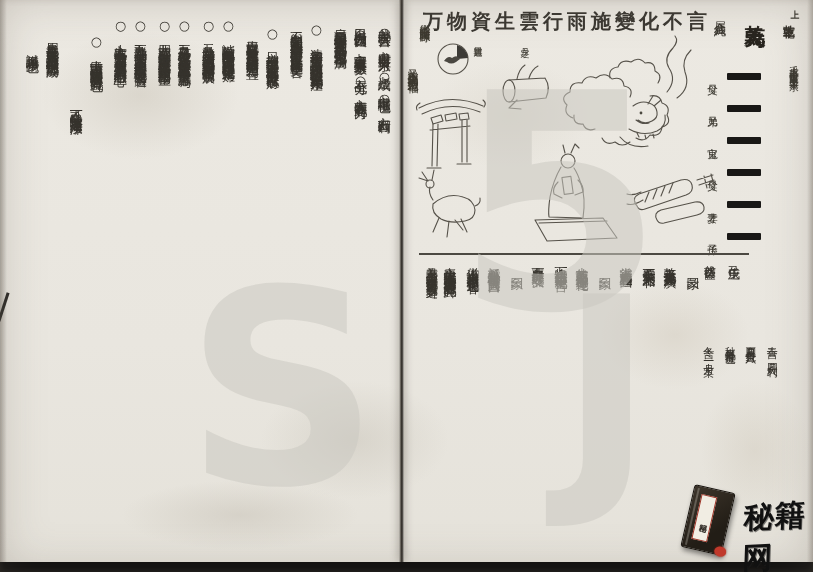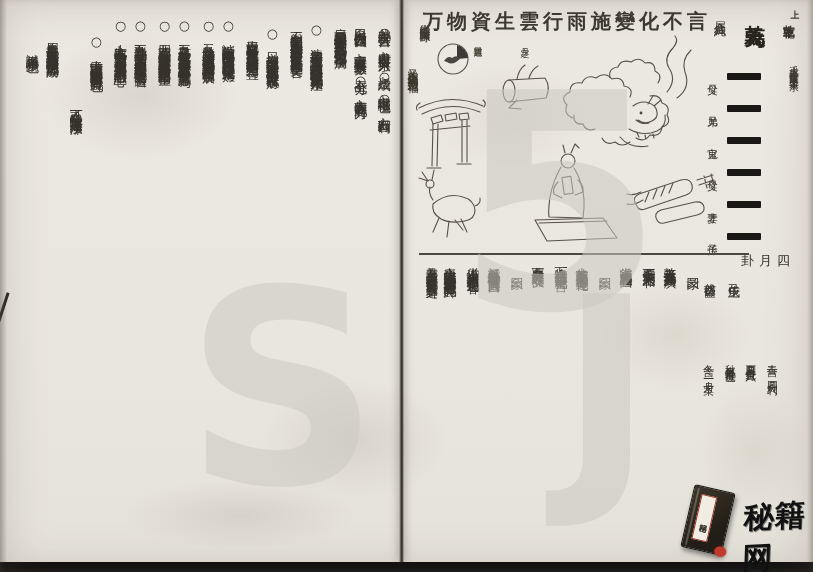--- a/index.html
+++ b/index.html
@@ -213,21 +213,20 @@
           <path d="M292,146 l16,-5 M294,151 l15,-5 M299,142 l3,12 M306,140 l3,11"></path>
         </g>
       </svg>
       <div class="cap cap-moon">黑雲遮日</div>
       <div class="cap cap-drum">字月之</div>
     </div>
 
     <div class="divider"></div>
 
     <div class="month-table">
-      <div class="mt-label">卦月四</div>
       <div class="mt-cols">
           <div class="col">己午戌土</div>
           <div class="col">伏癸酉金</div>
         </div>
       <div class="mt-seasons">
           <div class="col">春吉 四月大利</div>
           <div class="col">夏四月生世六月</div>
           <div class="col">秋半九月青龍世</div>
           <div class="col">冬吉 十一月案</div>
         </div>

